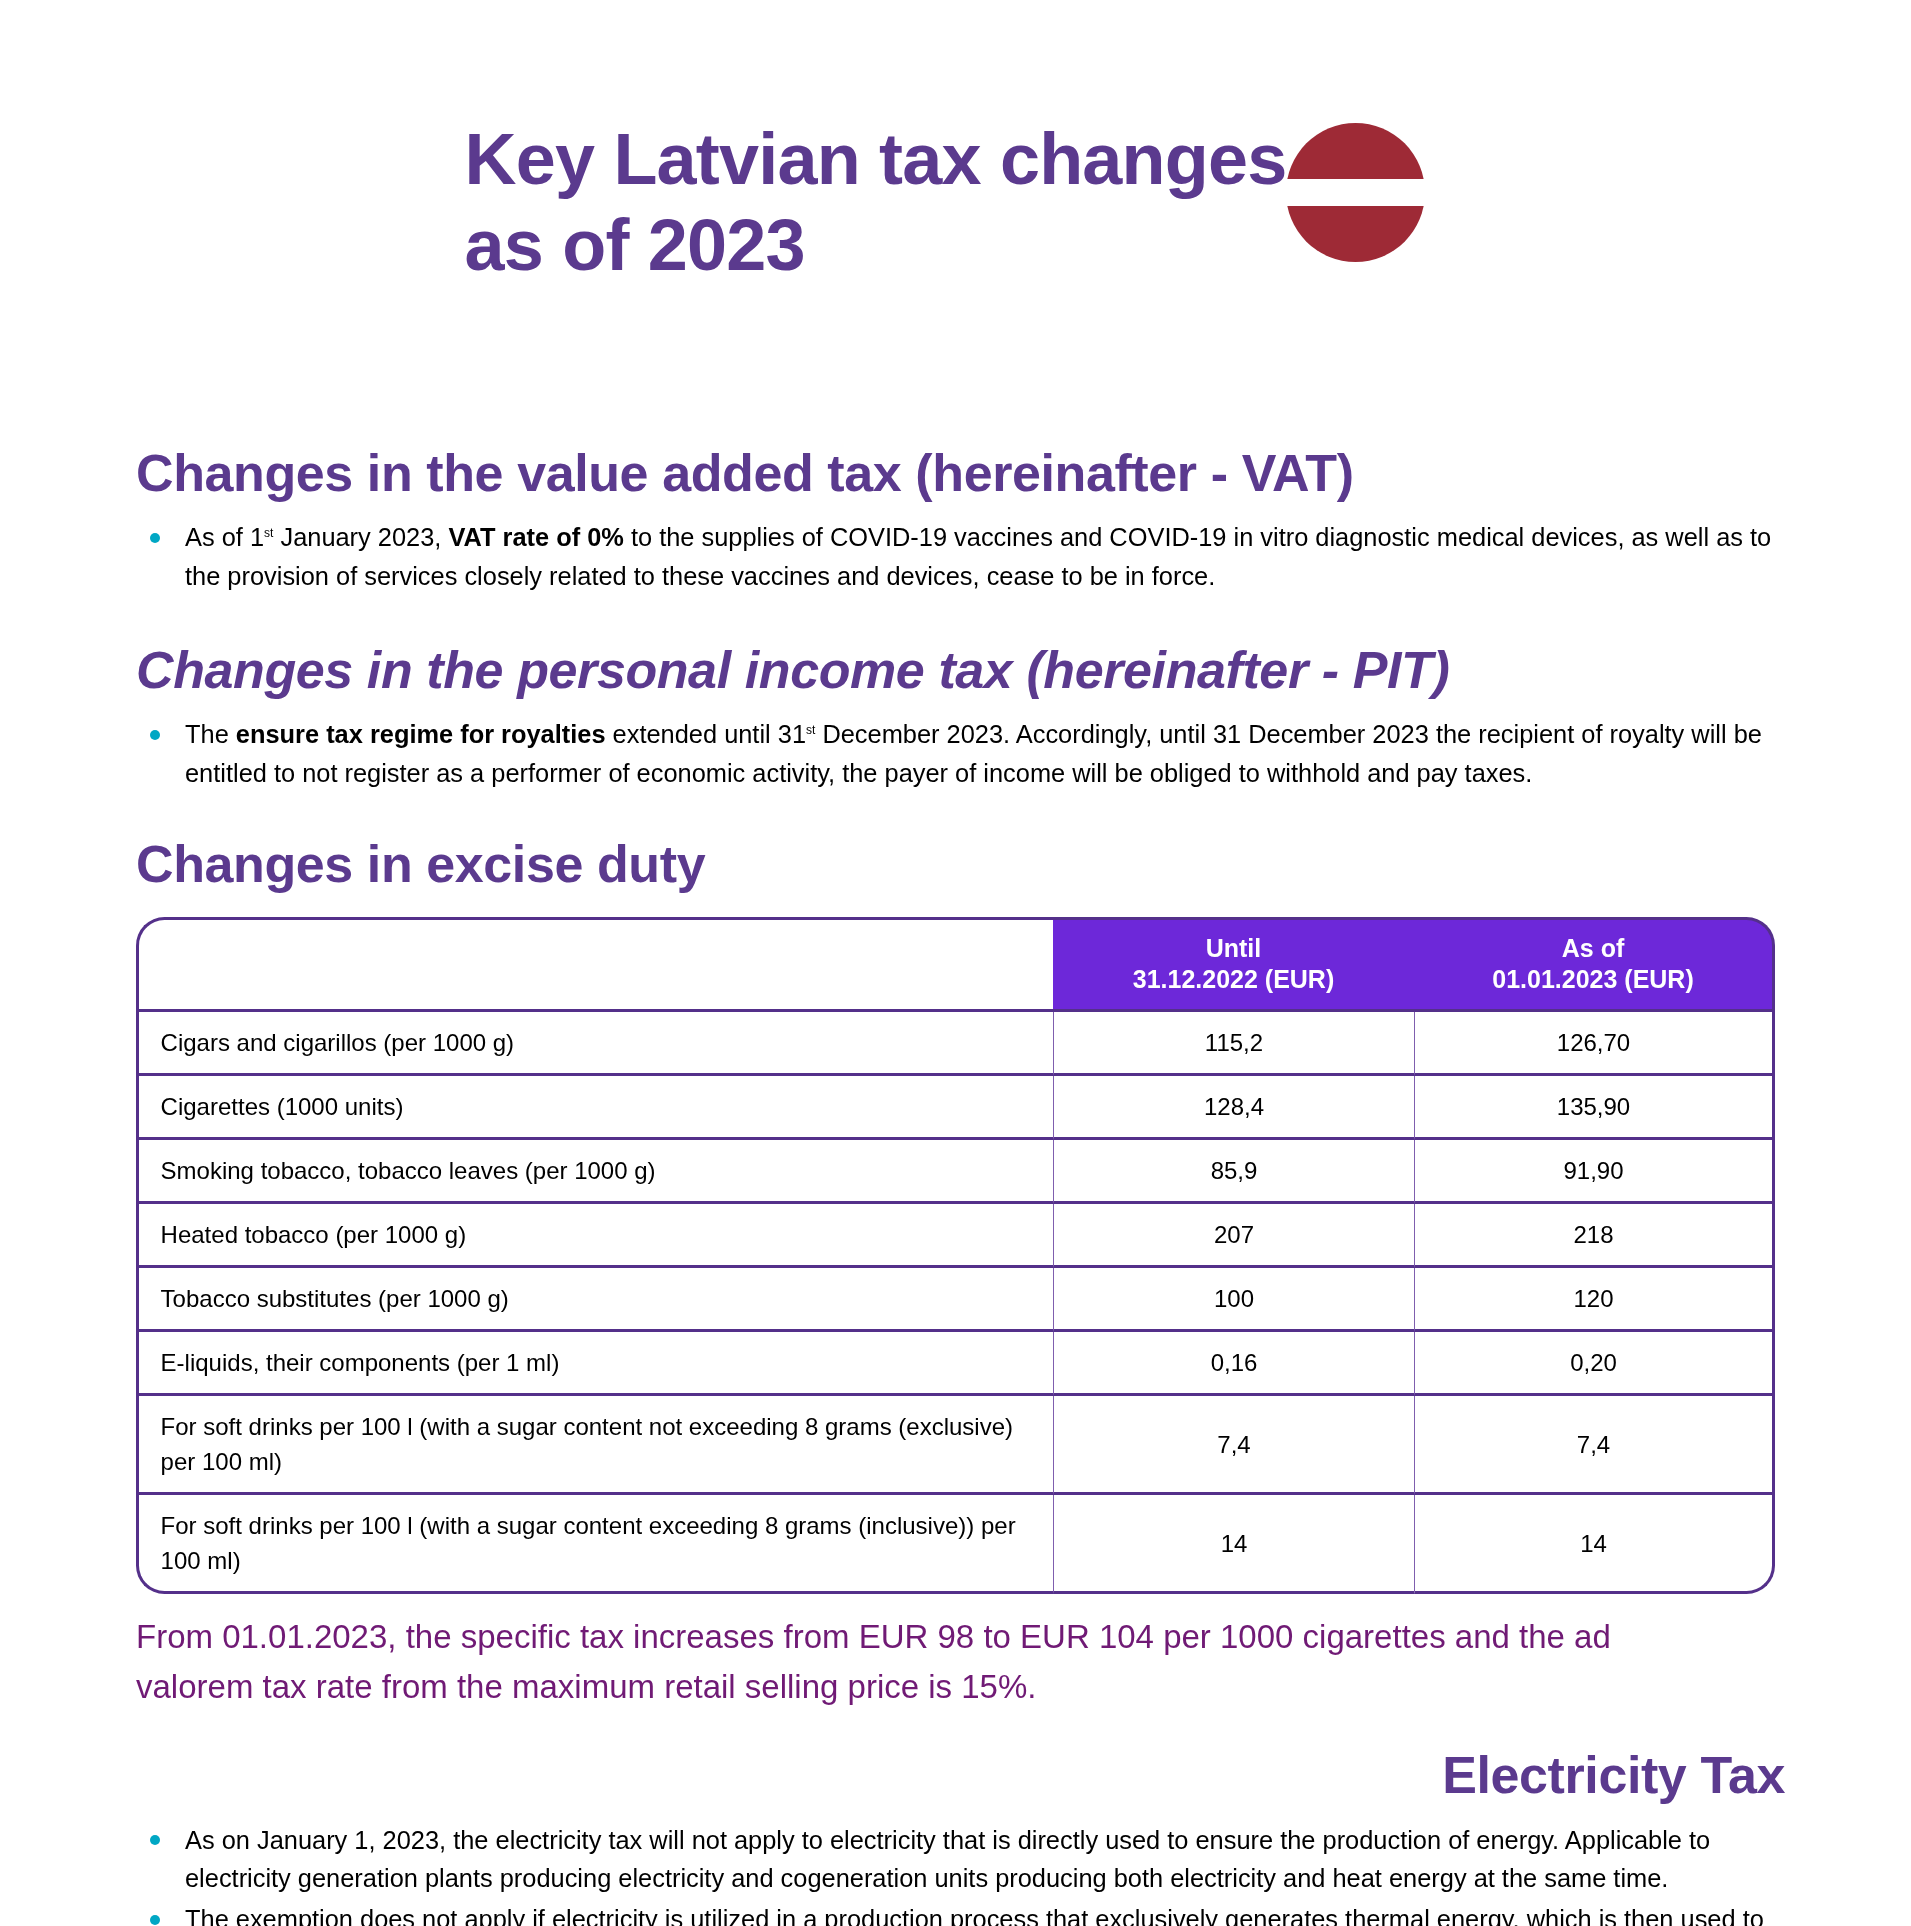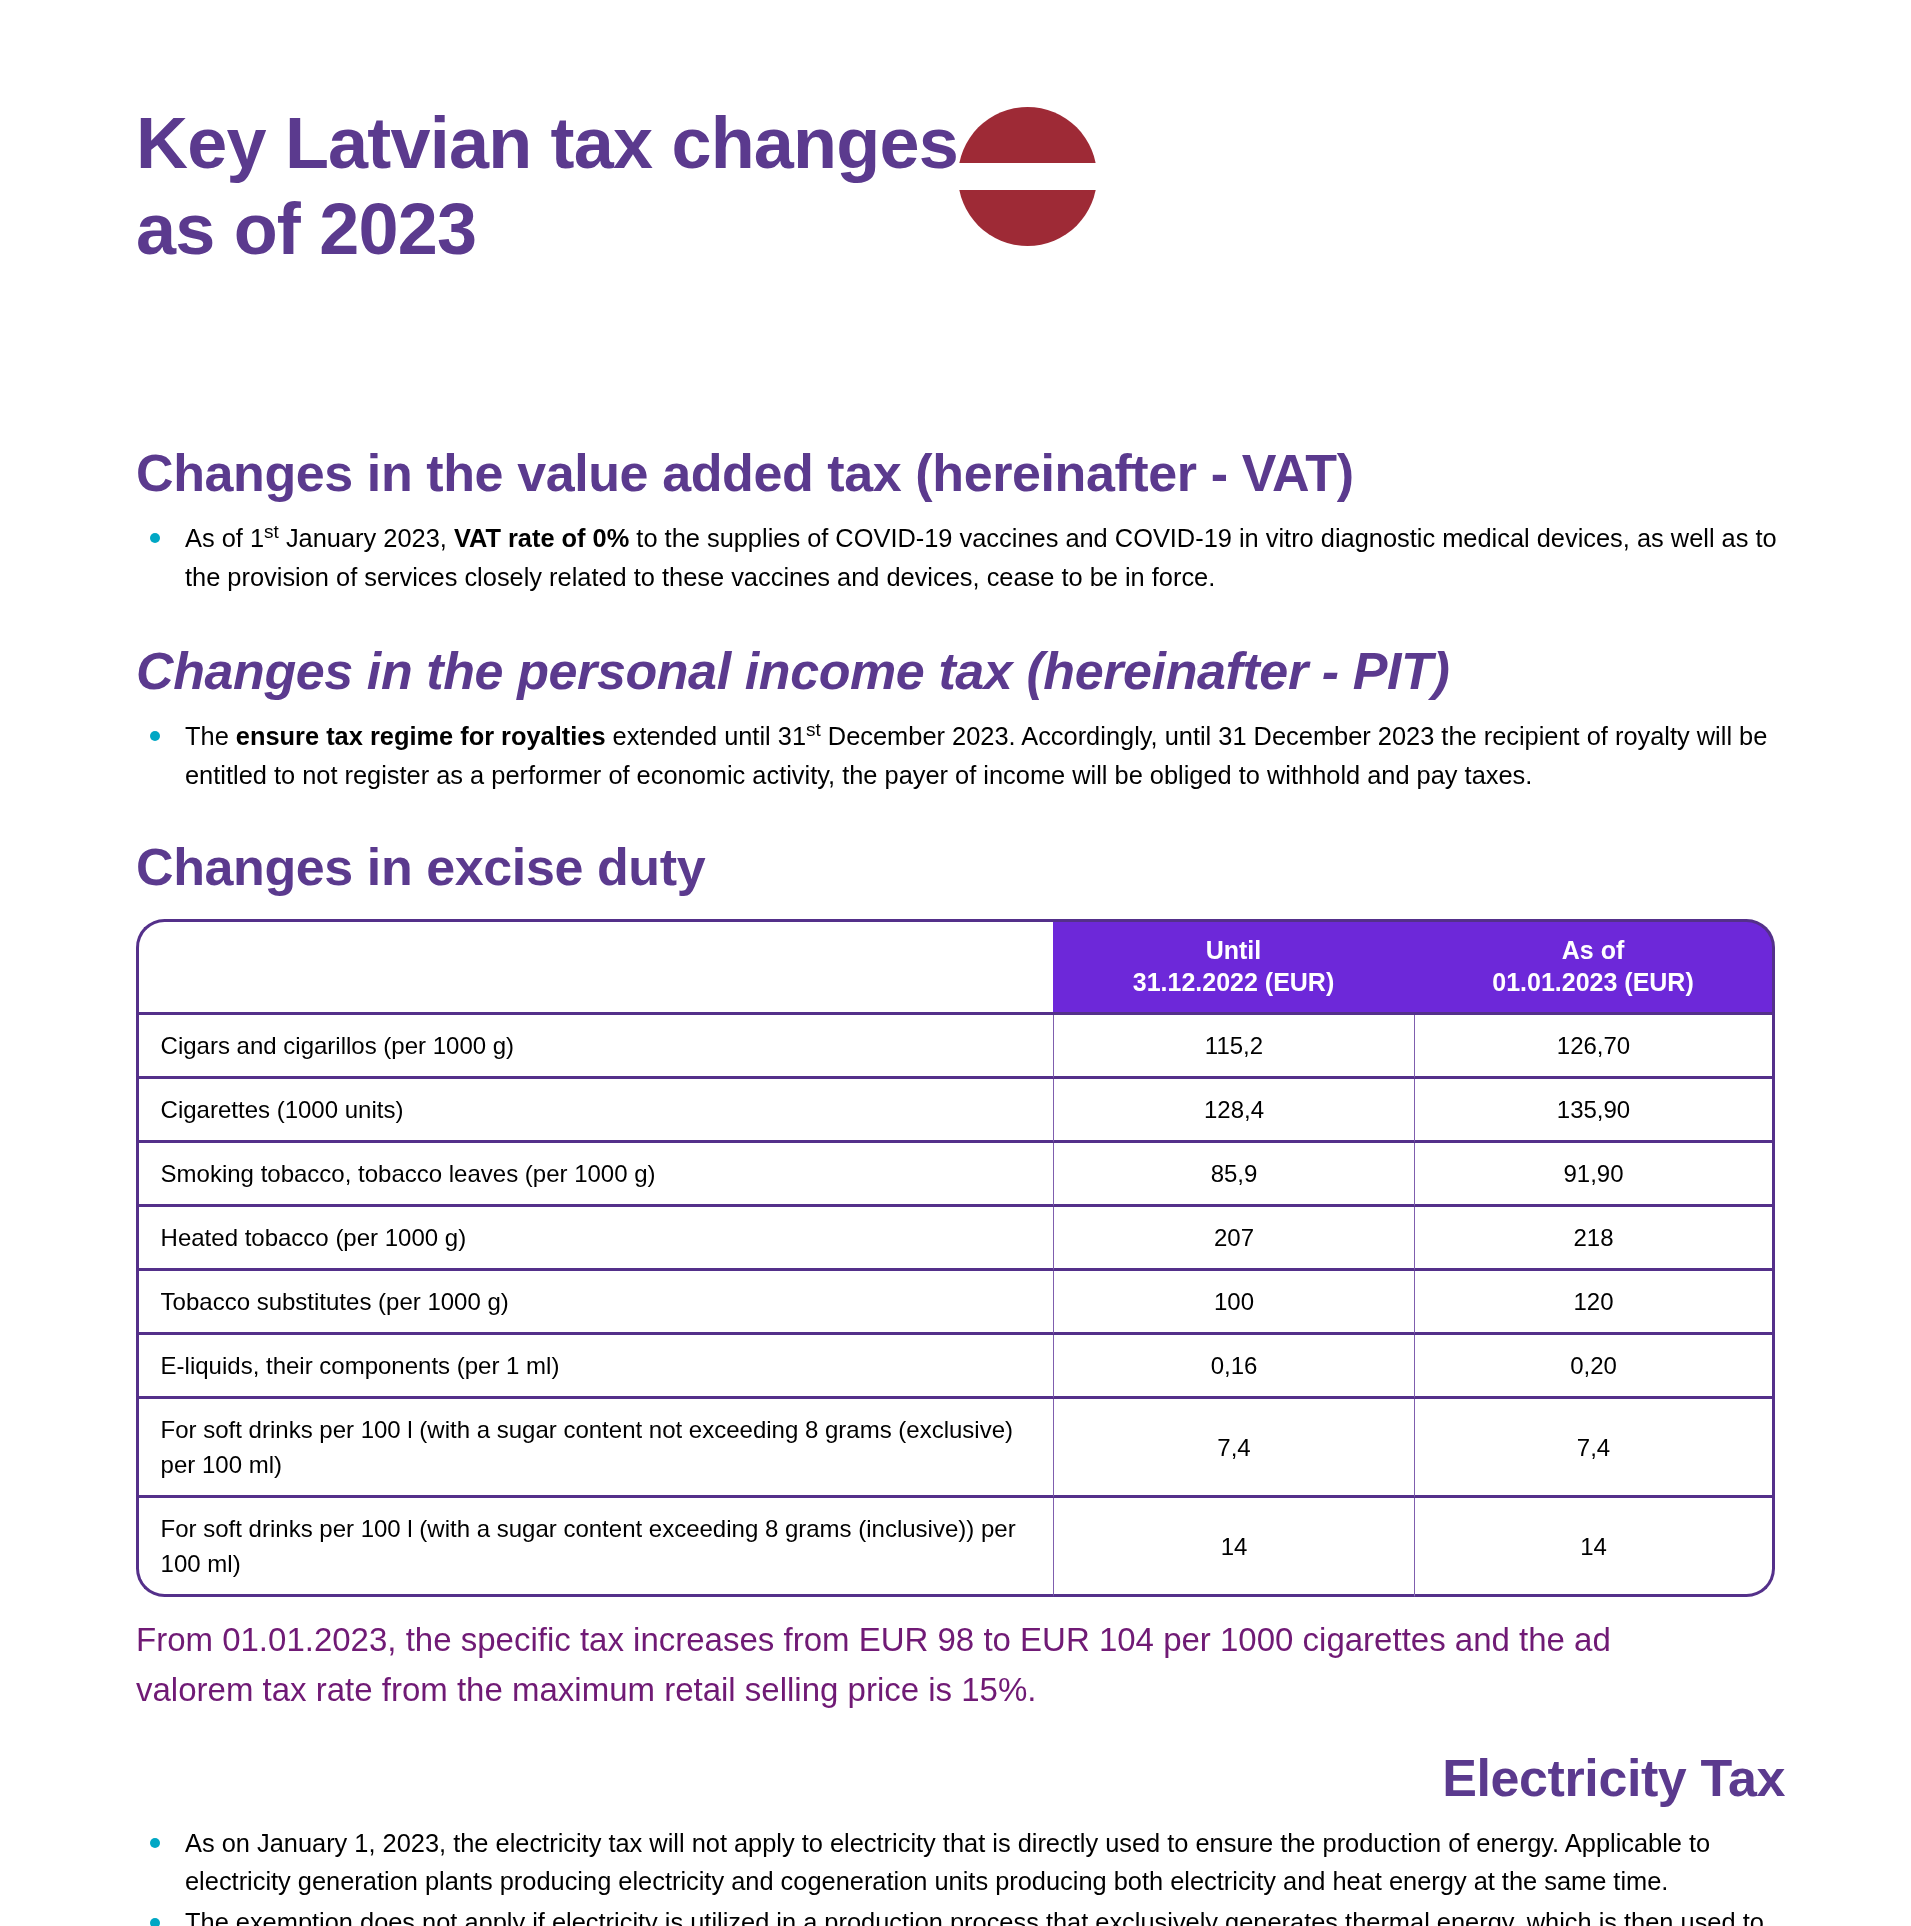--- a/index.html
+++ b/index.html
@@ -16,24 +16,24 @@
     width: 1911px;
     height: 2703px;
     background: #ffffff;
     overflow: hidden;
   }
 
   
   .header {
     position: absolute;
     left: 136px;
-    top: 100px;
+    top: 116px;
     width: 1649px;
     display: flex;
-    justify-content: flex-start;
+    justify-content: center;
     align-items: flex-start;
   }
 
   .doc-title {
     color: #5B3A8E;
     font-size: 72px;
     line-height: 1.20;
     font-weight: 800;
     letter-spacing: -0.8px;
     white-space: pre-line;
@@ -91,21 +91,21 @@
     content: "";
     position: absolute;
     left: 14px;
     top: 14.6px;
     width: 10px;
     height: 10px;
     border-radius: 50%;
     background: #00A7C4;
   }
   ul.bullets li b { font-weight: 700; }
-  ul.bullets li sup { font-size: 19px; vertical-align: super; }
+  ul.bullets li sup { font-size: 12px; vertical-align: super; }
 
   
   .tbl-wrap {
     margin-top: 21px;
     width: 1638px;
   }
   table.excise {
     width: 100%;
     border-collapse: separate;
     border-spacing: 0;

